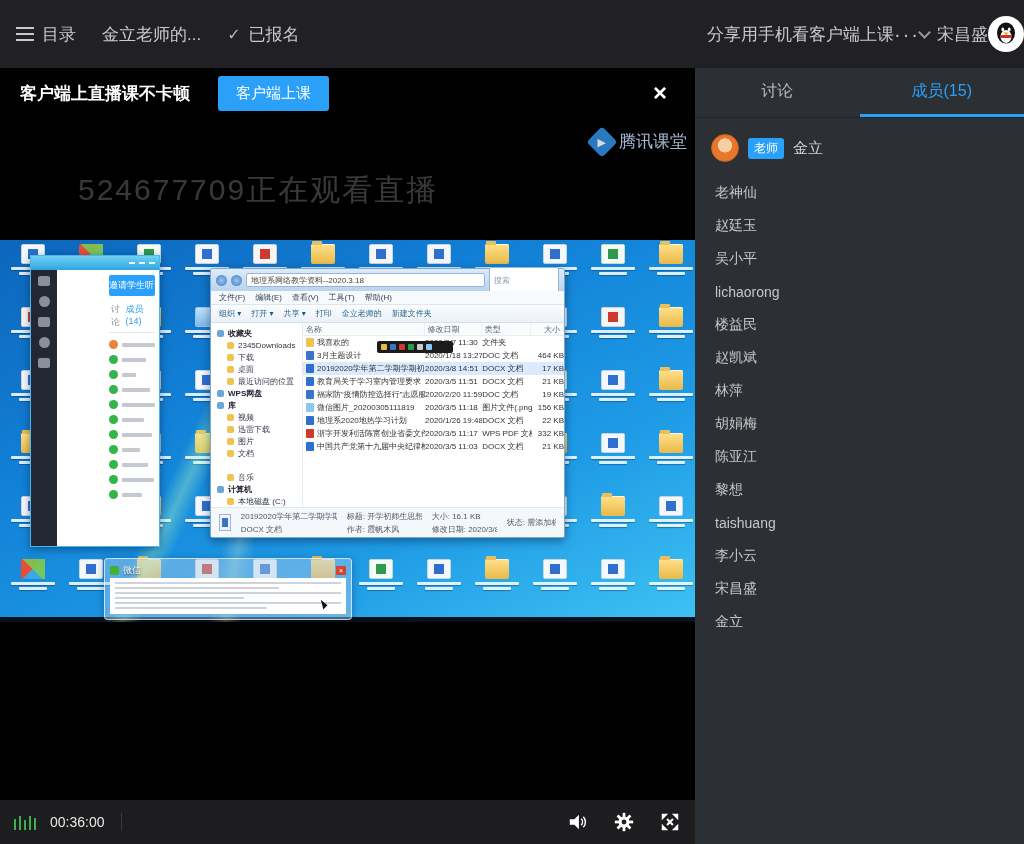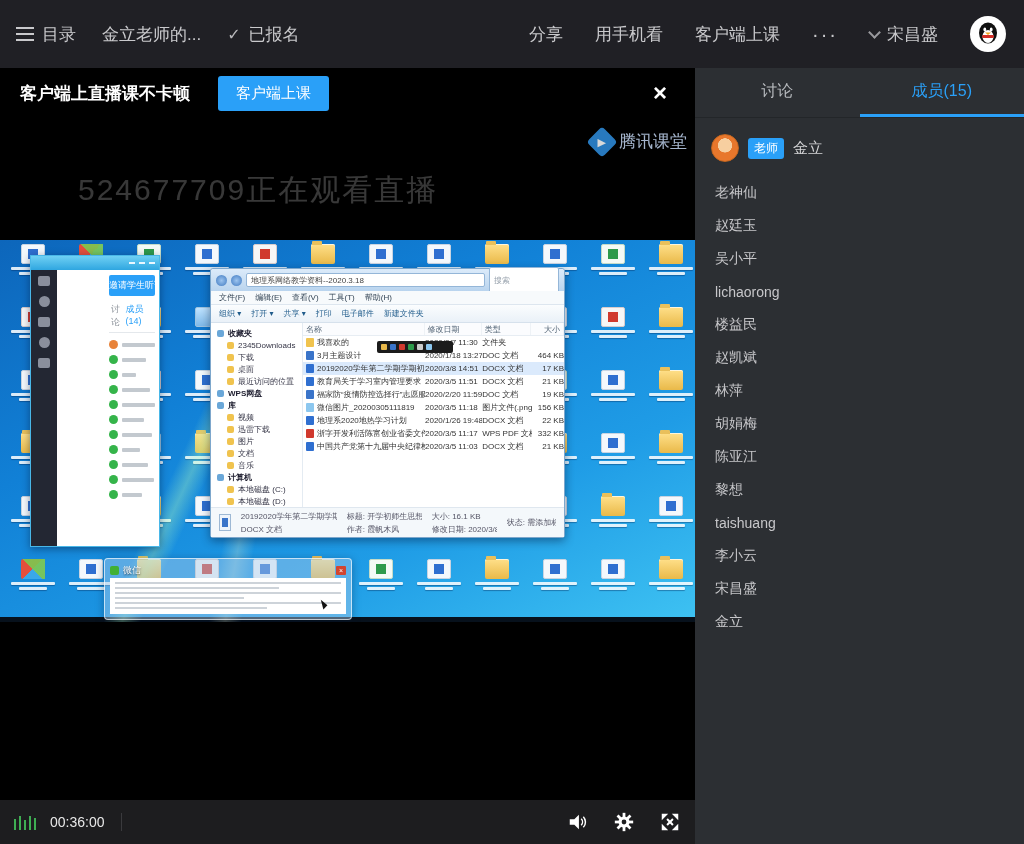--- a/index.html
+++ b/index.html
@@ -4,21 +4,21 @@
 <style>
   * { margin:0; padding:0; box-sizing:border-box; }
   html,body { width:1024px; height:844px; background:#000; overflow:hidden;
     font-family:"Liberation Sans","DejaVu Sans",sans-serif; }
   .app { width:1024px; height:844px; display:flex; flex-direction:column; }
 
   
   .topbar { height:68px; background:#202025; display:flex; align-items:center;
     color:#c9c9cc; font-size:17px; flex:0 0 auto; }
   .tb-left { display:flex; align-items:center; gap:26px; padding-left:16px; flex:1; }
-  .tb-right { display:flex; align-items:center; gap:32px; padding-right:18px; }
+  .tb-right { display:flex; align-items:center; }
   .tb-item { display:flex; align-items:center; gap:8px; cursor:pointer; white-space:nowrap; }
   .hamburger { display:flex; flex-direction:column; gap:4px; }
   .hamburger i { width:18px; height:2px; background:#c9c9cc; display:block; }
   .check { color:#b9b9bc; font-size:16px; }
   .dots { font-size:20px; letter-spacing:2px; color:#c9c9cc; }
   .chev { width:9px; height:9px; border-right:2px solid #9a9a9e; border-bottom:2px solid #9a9a9e;
     transform:rotate(45deg); margin-top:-4px; }
   .qq-avatar { width:36px; height:36px; border-radius:50%; background:#fff; display:flex;
     align-items:center; justify-content:center; overflow:hidden; }
 
@@ -693,21 +693,21 @@
                 <span>编辑(E)</span>
                 <span>查看(V)</span>
                 <span>工具(T)</span>
                 <span>帮助(H)</span>
               </div>
             <div class="exp-tools" id="exp-tools">
                 <span>组织 ▾</span>
                 <span>打开 ▾</span>
                 <span>共享 ▾</span>
                 <span>打印</span>
-                <span>电子邮件</span>
+                <span>金立老师的</span>
                 <span>新建文件夹</span>
               </div>
             <div class="exp-body">
               <div class="exp-nav" id="exp-nav">
                   <div class="nav-item hdr">
                     <span class="bullet"></span>
                     <span>收藏夹</span>
                   </div>
                   <div class="nav-item" style="padding-left: 10px;">
                     <span class="bullet"></span>
@@ -742,21 +742,21 @@
                     <span>迅雷下载</span>
                   </div>
                   <div class="nav-item" style="padding-left: 10px;">
                     <span class="bullet"></span>
                     <span>图片</span>
                   </div>
                   <div class="nav-item" style="padding-left: 10px;">
                     <span class="bullet"></span>
                     <span>文档</span>
                   </div>
-                  <div class="nav-item" style="padding-left: 10px;">
+                  <div class="nav-item" style="padding-left: 10px; margin-top: 12px;">
                     <span class="bullet"></span>
                     <span>音乐</span>
                   </div>
                   <div class="nav-item hdr">
                     <span class="bullet"></span>
                     <span>计算机</span>
                   </div>
                   <div class="nav-item" style="padding-left: 10px;">
                     <span class="bullet"></span>
                     <span>本地磁盘 (C:)</span>

